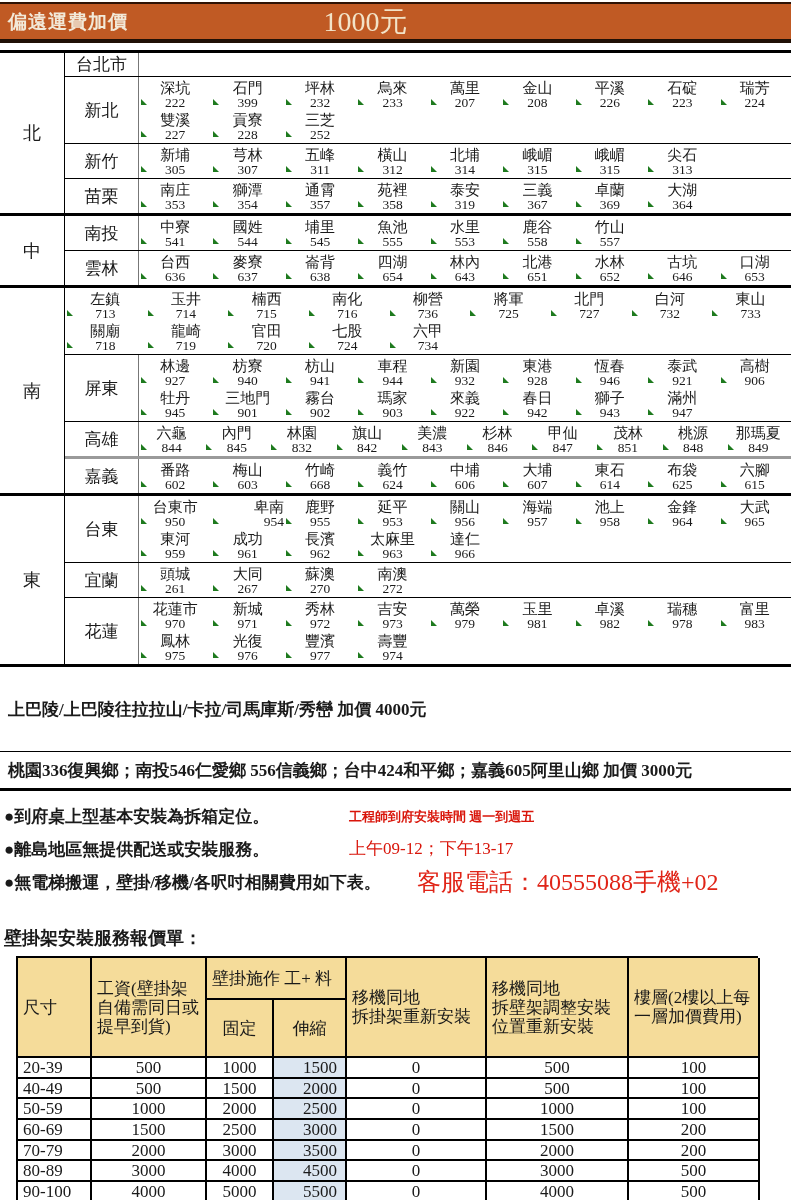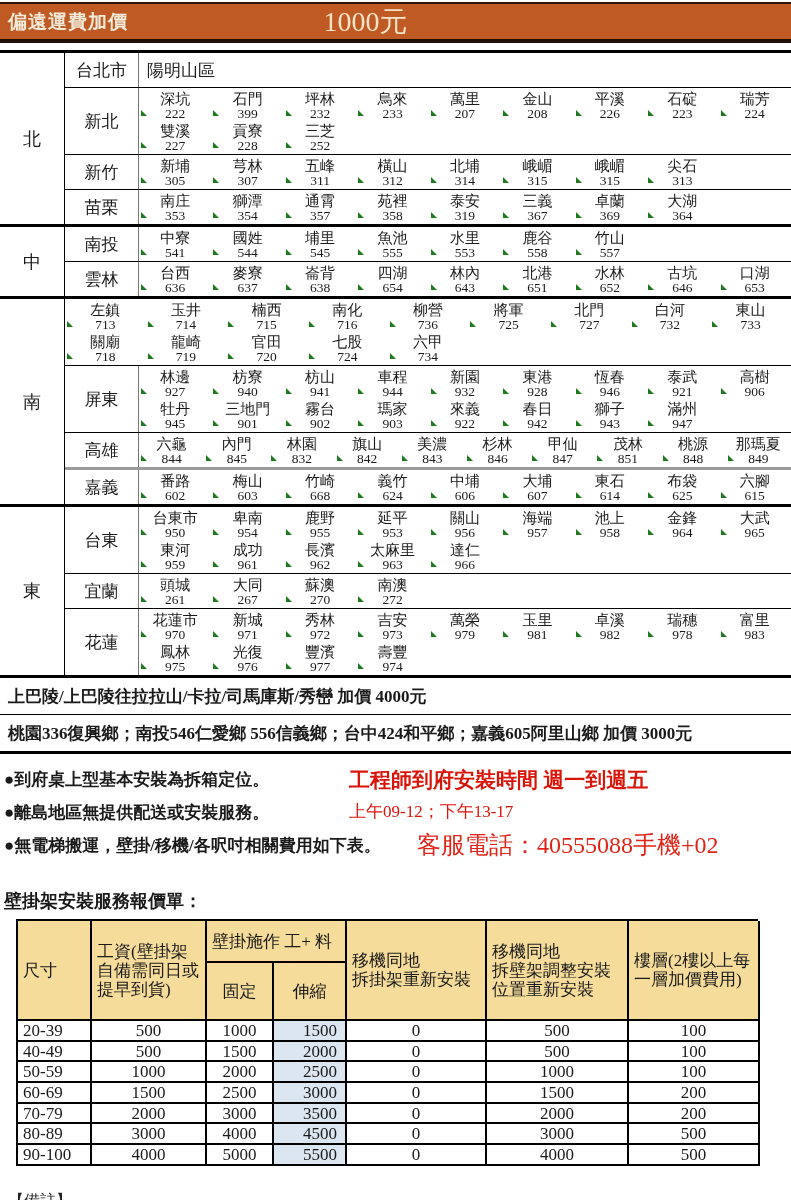--- a/index.html
+++ b/index.html
@@ -28,28 +28,28 @@
   .city-cell{width:73px;flex:none;display:flex;align-items:center;justify-content:center;
     font-size:17px;border-right:1px solid #777;}
   .towns-area{flex:1;min-width:0;padding:1px 0;}
   .area-label{font-size:17px;padding:5px 0 4px 8px;}
   .town-row{display:flex;min-height:32px;}
   .town-cell{position:relative;text-align:center;padding-top:2px;box-sizing:border-box;}
   .town-name{font-size:15px;line-height:16px;white-space:nowrap;}
   .town-code{font-size:13.5px;line-height:13px;}
   .comment-marker{position:absolute;left:2px;bottom:5px;width:0;height:0;
     border-bottom:6px solid #1e7a1e;border-right:6px solid transparent;}
-  .note-row{padding:7px 8px 6px 8px;font-size:17px;font-weight:bold;}
+  .note-row{padding:7px 8px 6px 8px;font-size:17px;font-weight:bold;margin-top:24px;}
   .note-row + .note-row{border-top:1px solid #000;}
   
   .info-section{display:flex;margin-top:16px;}
   .bullets{width:345px;flex:none;padding-left:4px;}
   .bullet-item{font-size:17px;font-weight:bold;line-height:20px;margin-bottom:13px;white-space:nowrap;}
   .rednotes{flex:1;}
-  .red-line1{color:#D9150A;font-size:21px;font-weight:bold;line-height:20px;margin-bottom:12px;}
+  .red-line1{color:#D9150A;font-size:13px;font-weight:bold;line-height:20px;margin-bottom:12px;}
   .red-line2{color:#D9150A;font-size:17px;line-height:20px;margin-bottom:10px;}
   .red-phone{color:#E02417;font-size:24px;line-height:26px;margin-left:68px;white-space:nowrap;}
   
   .ptitle{font-size:18px;font-weight:bold;margin:20px 0 6px 4px;
     font-family:"Liberation Sans","DejaVu Sans",sans-serif;}
   .pgrid{
     margin-left:16px;width:742px;box-sizing:border-box;
     display:grid;grid-template-columns:74px 115px 67px 73px 140px 142px 131px;
     grid-template-rows:42px 58px repeat(7,20.7px);
     border-left:2px solid #000;border-top:2px solid #000;
@@ -73,23 +73,20 @@
   <span class="banner-label">偏遠運費加價</span>
   <span class="banner-price">1000元</span>
 </div>
 
 <div class="mtable">
     <div class="group">
       <div class="region-cell">北</div>
       <div class="cities">
         <div class="city-row">
           <div class="city-cell">台北市</div>
-          <div class="towns-area">
-            <div class="area-label">陽明山區</div>
-          </div>
         </div>
         <div class="city-row">
           <div class="city-cell">新北</div>
           <div class="towns-area">
             <div class="town-row">
               <div class="town-cell" style="width: 11.1111%;">
                 <span class="comment-marker"></span>
                 <div class="town-name">深坑</div>
                 <div class="town-code">222</div>
               </div>
@@ -639,21 +636,21 @@
       <div class="cities">
         <div class="city-row">
           <div class="city-cell">台東</div>
           <div class="towns-area">
             <div class="town-row">
               <div class="town-cell" style="width: 11.1111%;">
                 <span class="comment-marker"></span>
                 <div class="town-name">台東市</div>
                 <div class="town-code">950</div>
               </div>
-              <div class="town-cell" style="width: 11.1111%;">
+              <div class="town-cell" style="width: 11.1111%; text-align: right;">
                 <span class="comment-marker"></span>
                 <div class="town-name">卑南</div>
                 <div class="town-code">954</div>
               </div>
               <div class="town-cell" style="width: 11.1111%;">
                 <span class="comment-marker"></span>
                 <div class="town-name">鹿野</div>
                 <div class="town-code">955</div>
               </div>
               <div class="town-cell" style="width: 11.1111%;">

